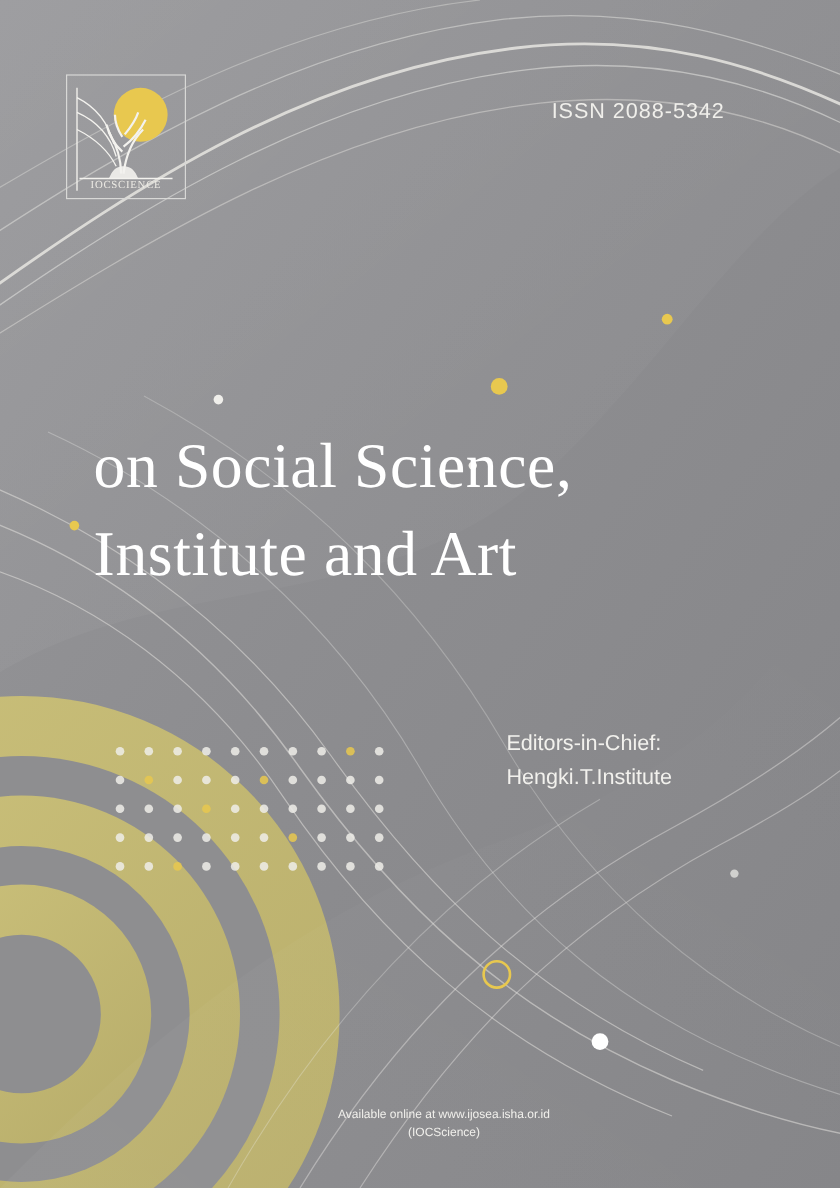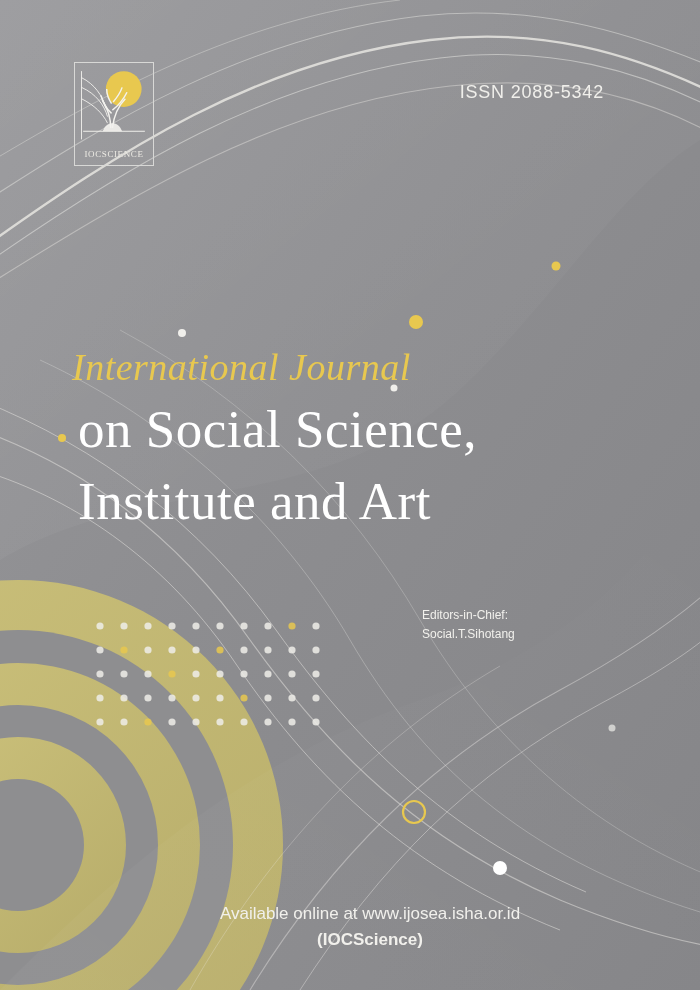--- a/index.html
+++ b/index.html
@@ -21,23 +21,23 @@
     position: absolute;
     inset: 0;
     width: 700px;
     height: 990px;
     display: block;
   }
 
   
   .logo-box {
     position: absolute;
-    left: 74px;
+    left: 55px;
     top: 62px;
-    width: 80px;
+    width: 100px;
     height: 104px;
     border: 1px solid #d8d8d6;
     box-sizing: border-box;
   }
   .logo-inner {
     position: absolute;
     inset: 0;
   }
   .logo-caption {
     position: absolute;
@@ -87,39 +87,39 @@
     margin: 10px;
   }
 
   
   .editors {
     position: absolute;
     right: 48px;
     top: 606px;
     text-align: left;
     color: #f2f1ed;
-    font-size: 12px;
+    font-size: 18px;
     line-height: 1.55;
     width: 230px;
   }
 
   
   .footer {
     position: absolute;
     left: 0;
     right: 0;
     bottom: 38px;
     text-align: center;
     color: #f1f0ec;
-    font-size: 17px;
+    font-size: 10px;
     line-height: 1.5;
     padding-left: 40px;
   }
   .footer .bold {
-    font-weight: bold;
+    font-weight: normal;
   }
 </style>
 </head>
 <body>
 
 <div id="cover">
 
   <svg class="bg-svg" viewBox="0 0 700 990" aria-hidden="true">
     <defs>
       <linearGradient id="gradBg" x1="0" y1="0" x2="1" y2="1">
@@ -273,28 +273,27 @@
       <path d="M10 84 L86 84" stroke="#f3f2ee" stroke-width="1.2"></path>
       </svg>
       <div></div>
 
     <div class="logo-caption">IOCSCIENCE</div>
   </div>
 
   <div class="issn">ISSN 2088-5342</div>
 
   <div class="title-block">
-    <div class="title-line1">International Journal</div>
     <div class="title-line2">on Social Science,</div>
     <div class="title-line2">Institute and Art</div>
   </div>
 
   <div class="editors">
     <div>Editors-in-Chief:</div>
-    <div>Social.T.Sihotang</div>
+    <div>Hengki.T.Institute</div>
   </div>
 
   <div class="footer">
     <div>Available online at www.ijosea.isha.or.id</div>
     <div class="bold">(IOCScience)</div>
   </div>
 
 </div>
 
 </body></html>

